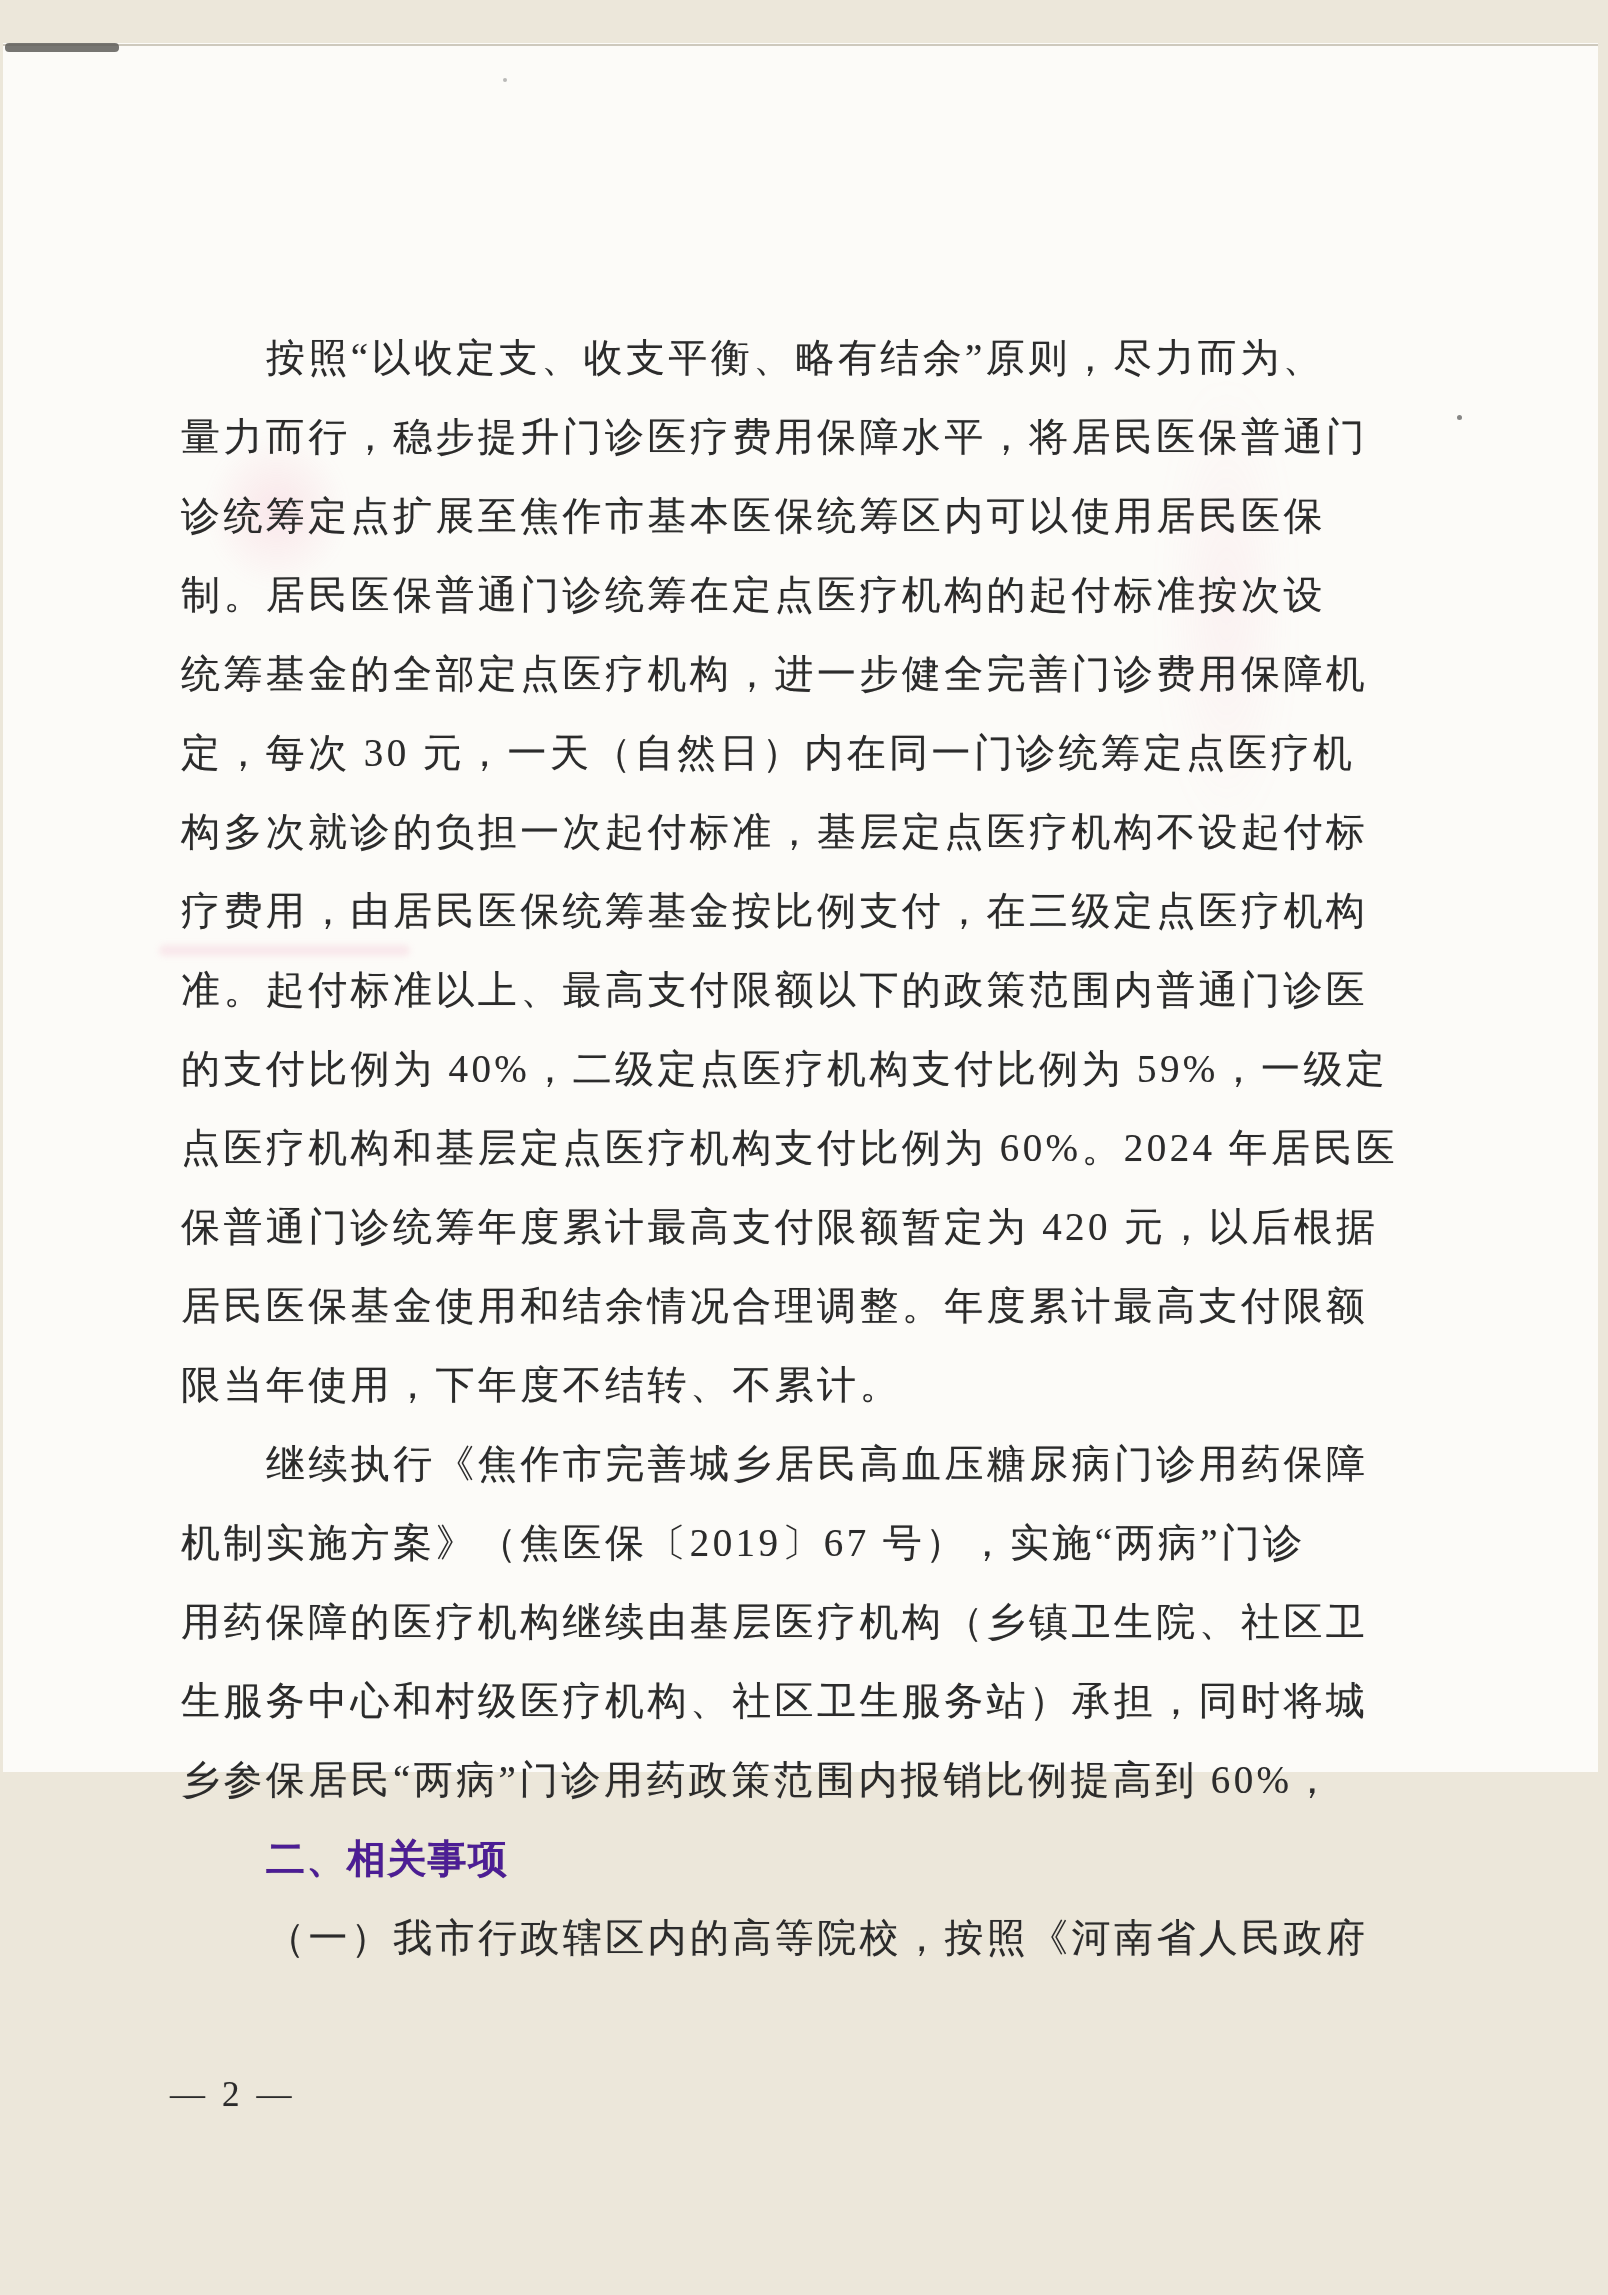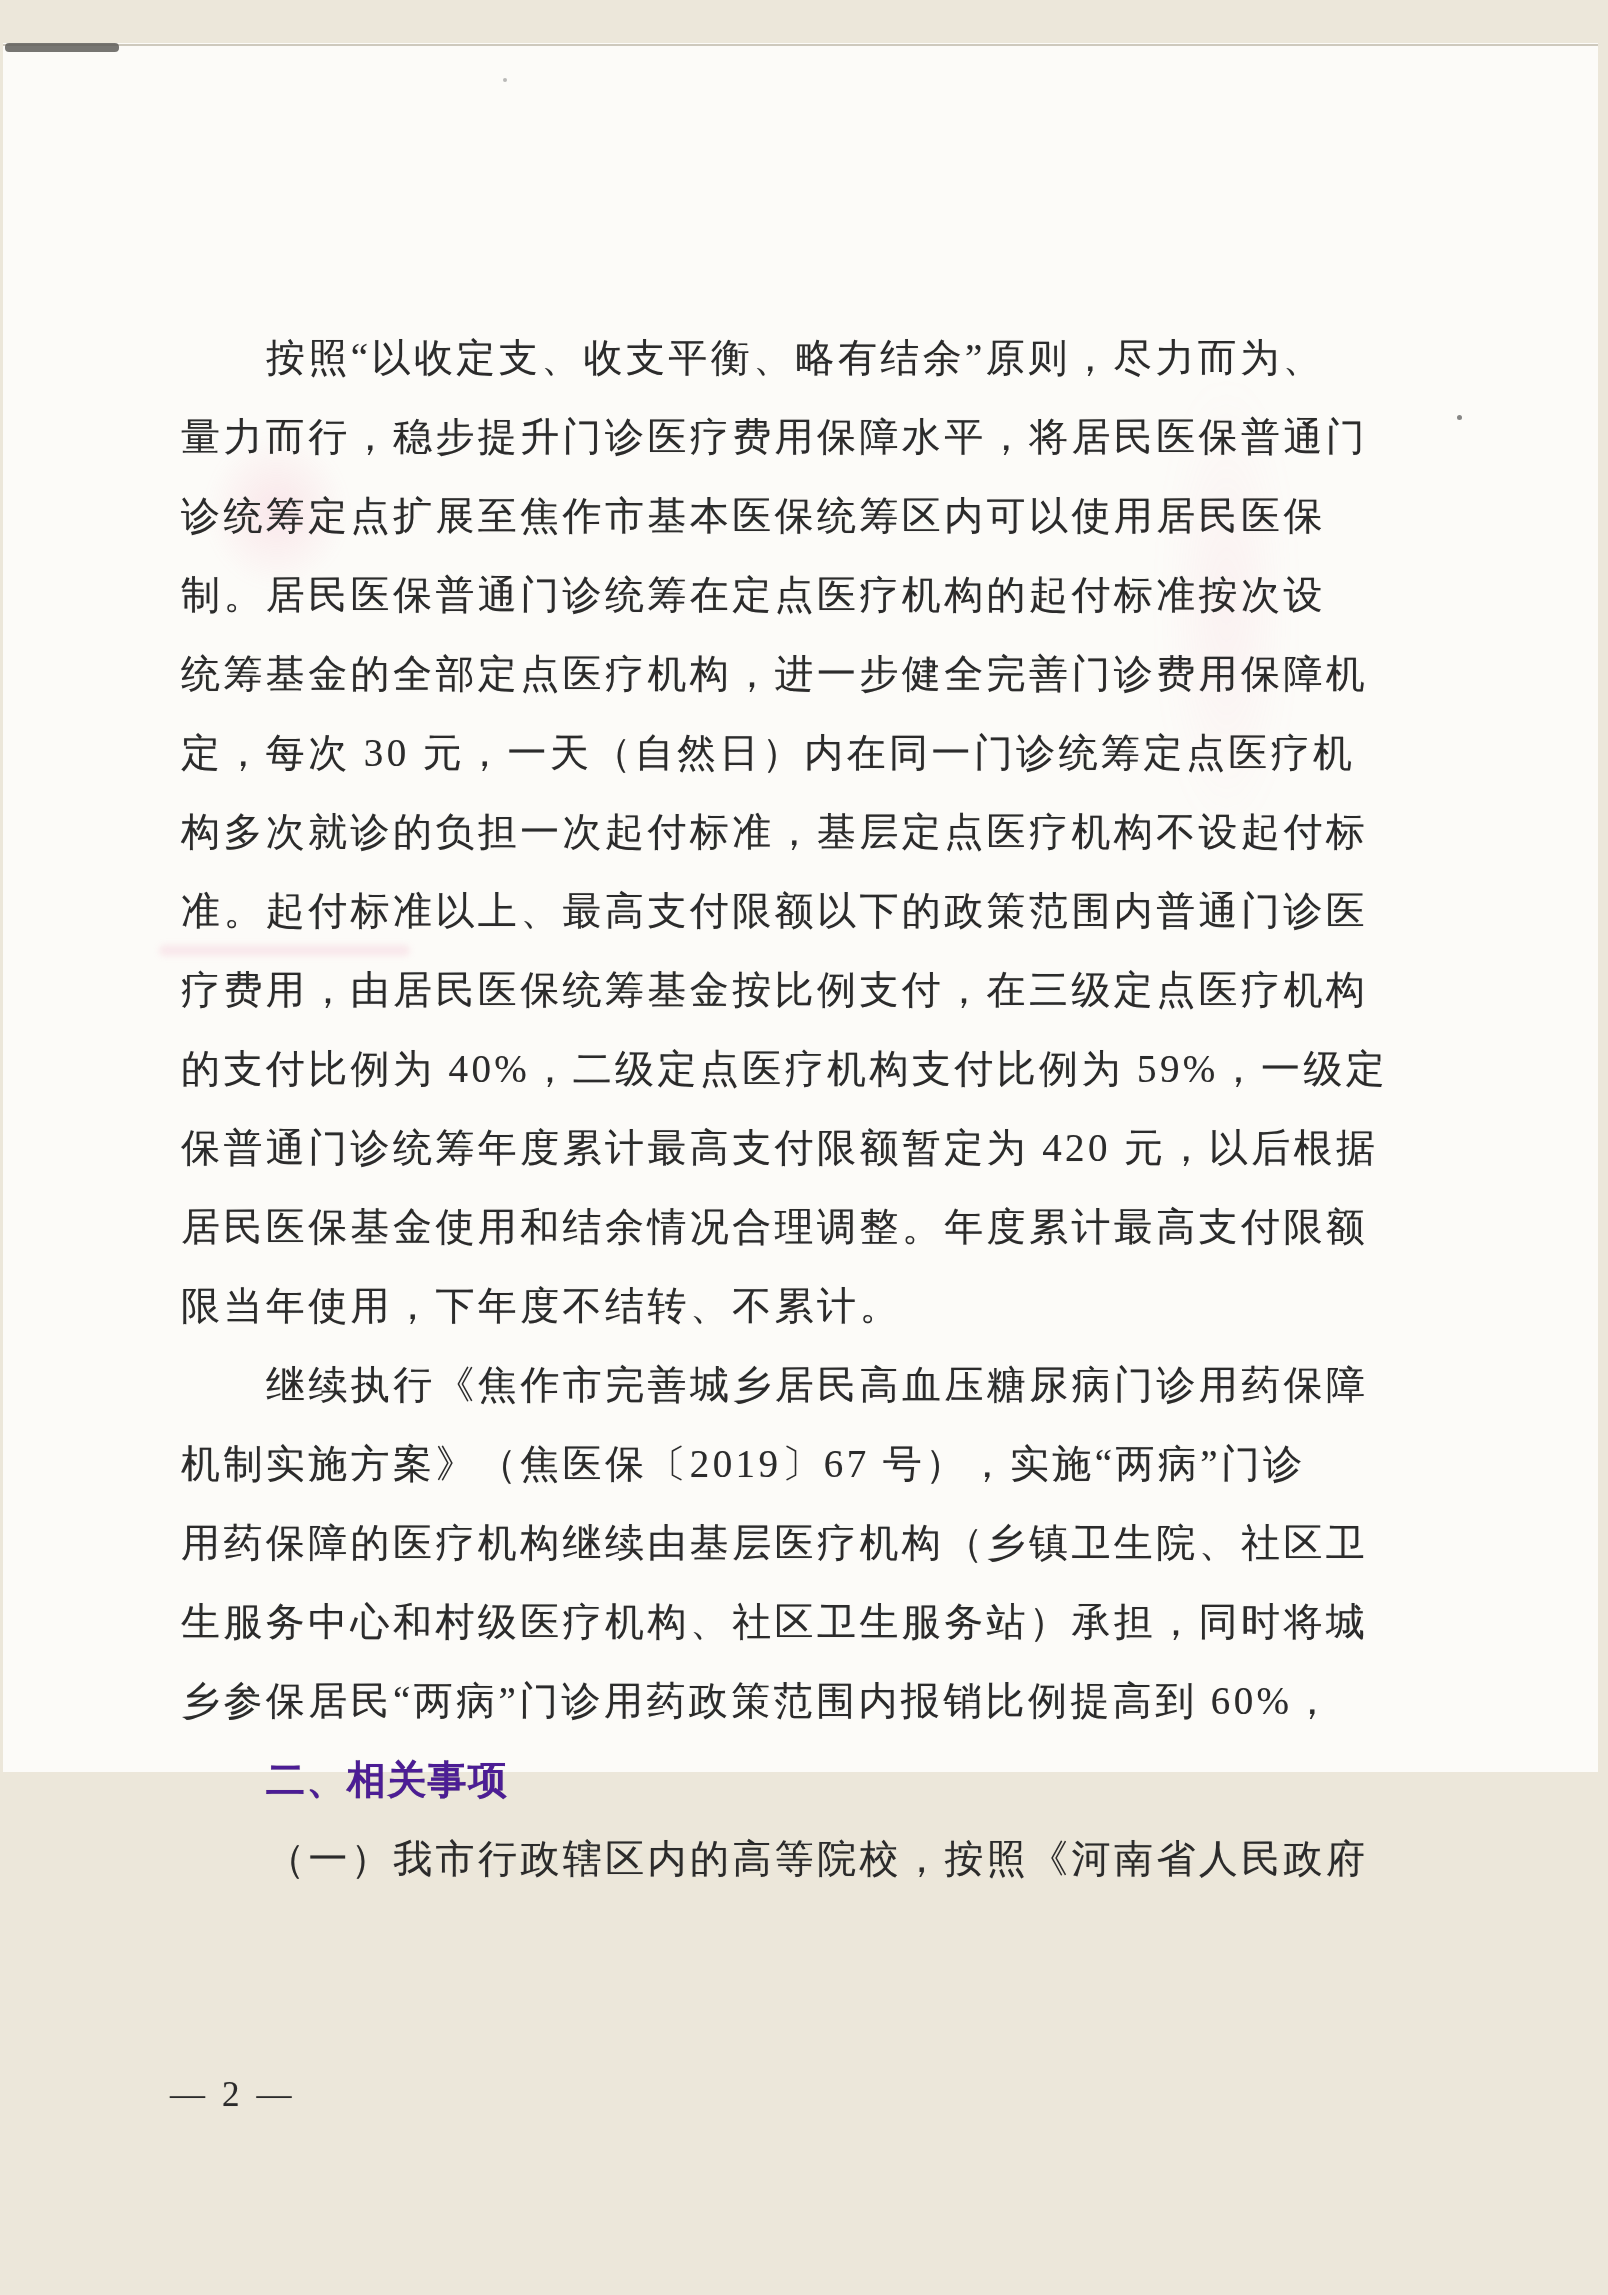--- a/index.html
+++ b/index.html
@@ -141,23 +141,24 @@
   <div class="speck-2"></div>
 
   <div class="text-block" id="text-block">
       <div class="line indent">按照“以收定支、收支平衡、略有结余”原则，尽力而为、</div>
       <div class="line">量力而行，稳步提升门诊医疗费用保障水平，将居民医保普通门</div>
       <div class="line">诊统筹定点扩展至焦作市基本医保统筹区内可以使用居民医保</div>
       <div class="line">制。居民医保普通门诊统筹在定点医疗机构的起付标准按次设</div>
       <div class="line">统筹基金的全部定点医疗机构，进一步健全完善门诊费用保障机</div>
       <div class="line">定，每次 30 元，一天（自然日）内在同一门诊统筹定点医疗机</div>
       <div class="line">构多次就诊的负担一次起付标准，基层定点医疗机构不设起付标</div>
+      <div class="line">疗费用，由居民医保统筹基金按比例支付，在三级定点医疗机构</div>
       <div class="line">准。起付标准以上、最高支付限额以下的政策范围内普通门诊医</div>
-      <div class="line">疗费用，由居民医保统筹基金按比例支付，在三级定点医疗机构</div>
       <div class="line">的支付比例为 40%，二级定点医疗机构支付比例为 59%，一级定</div>
+      <div class="line">点医疗机构和基层定点医疗机构支付比例为 60%。2024 年居民医</div>
       <div class="line">保普通门诊统筹年度累计最高支付限额暂定为 420 元，以后根据</div>
       <div class="line">居民医保基金使用和结余情况合理调整。年度累计最高支付限额</div>
       <div class="line">限当年使用，下年度不结转、不累计。</div>
       <div class="line indent">继续执行《焦作市完善城乡居民高血压糖尿病门诊用药保障</div>
       <div class="line">机制实施方案》（焦医保〔2019〕67 号），实施“两病”门诊</div>
       <div class="line">用药保障的医疗机构继续由基层医疗机构（乡镇卫生院、社区卫</div>
       <div class="line">生服务中心和村级医疗机构、社区卫生服务站）承担，同时将城</div>
       <div class="line">乡参保居民“两病”门诊用药政策范围内报销比例提高到 60%，</div>
       <div class="line indent heading">二、相关事项</div>
       <div class="line indent">（一）我市行政辖区内的高等院校，按照《河南省人民政府</div>

